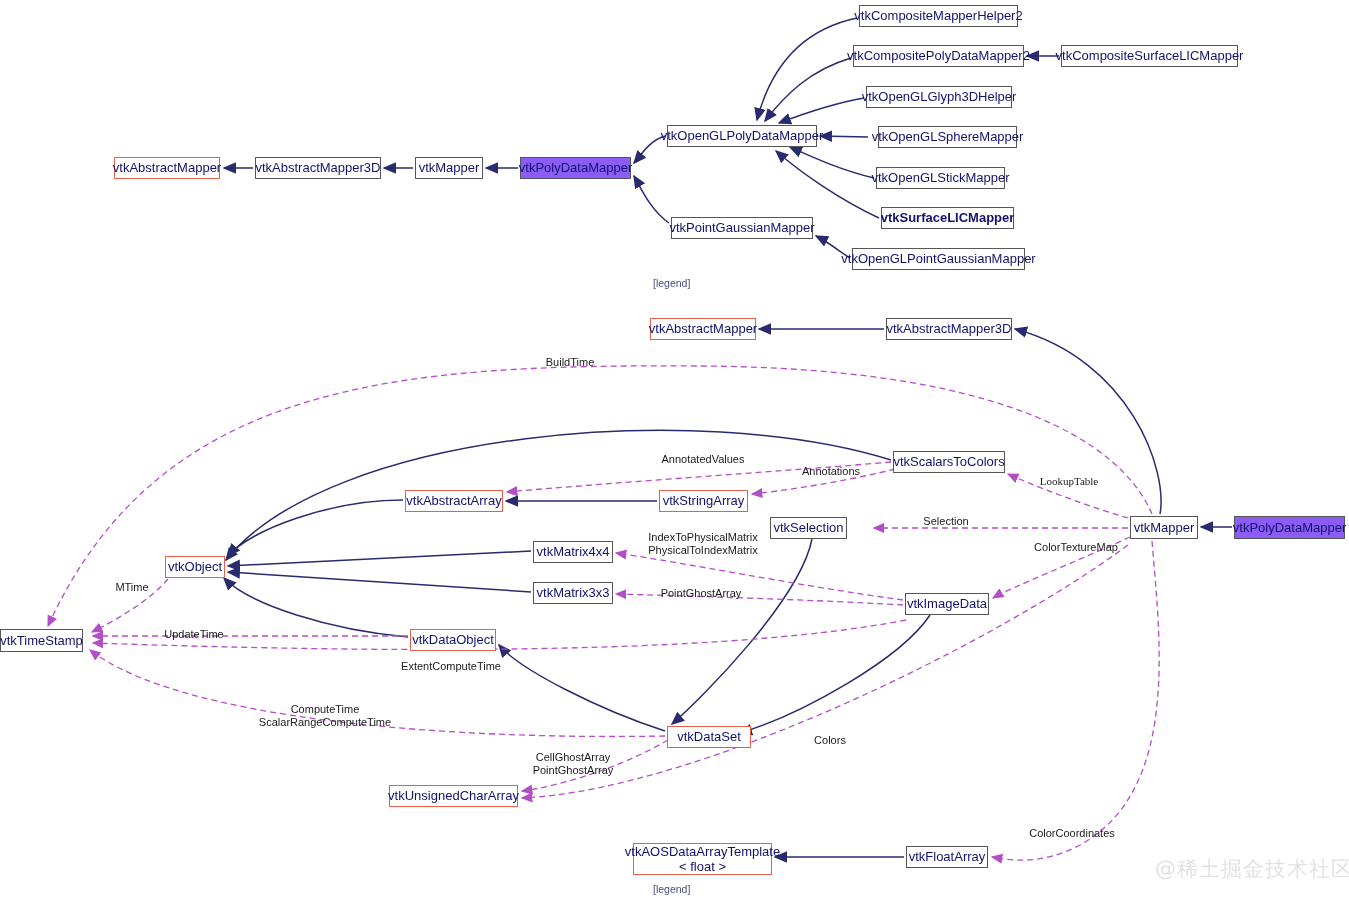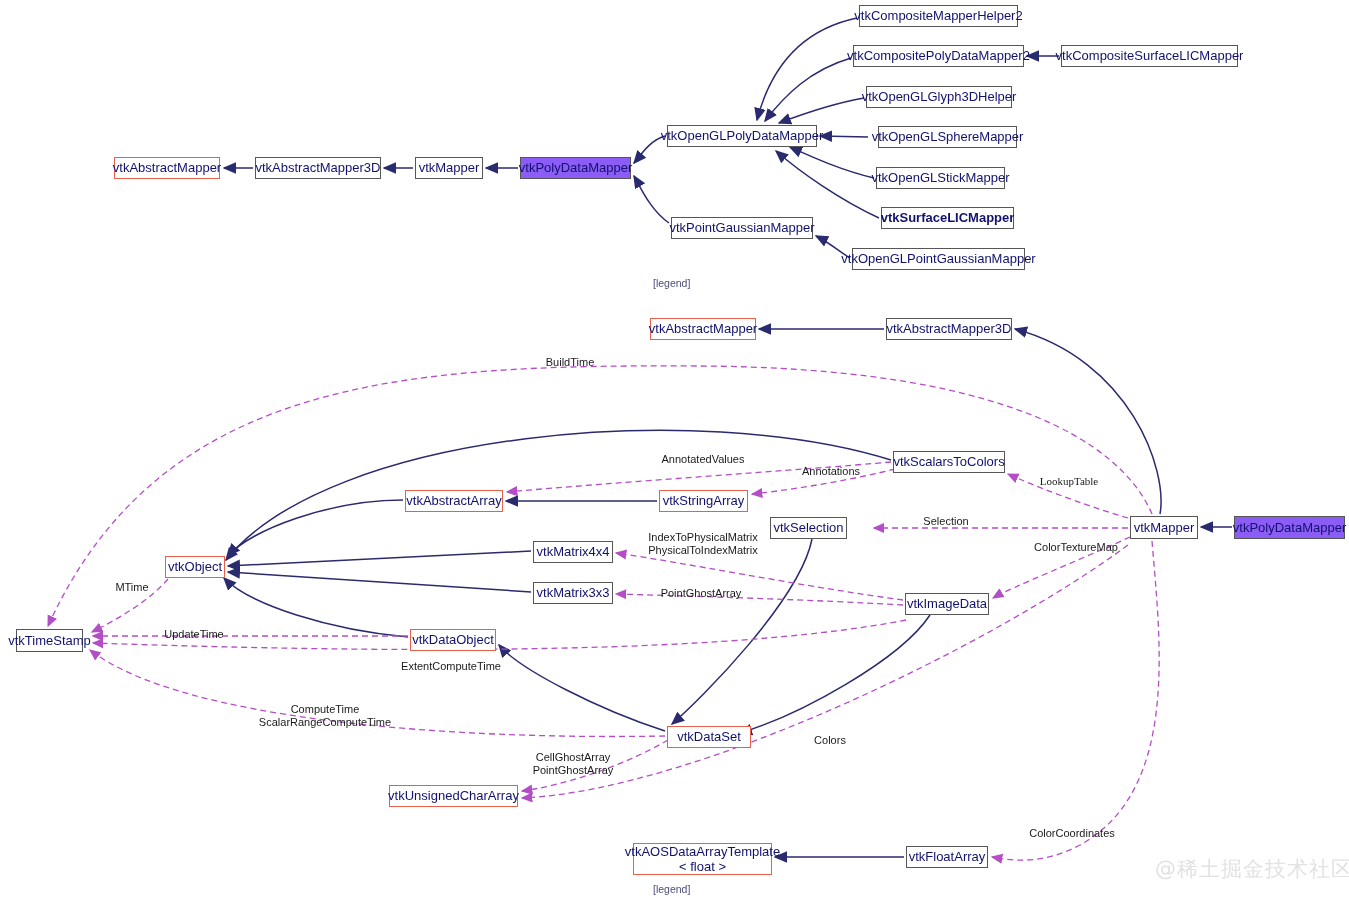--- a/index.html
+++ b/index.html
@@ -142,21 +142,21 @@
     <div class="node b-gray" style="left:893px;top:451px;width:112px;height:22px;">vtkScalarsToColors</div>
     <div class="node b-red" style="left:405px;top:490px;width:98px;height:22px;">vtkAbstractArray</div>
     <div class="node b-red" style="left:659px;top:490px;width:89px;height:22px;">vtkStringArray</div>
     <div class="node b-gray" style="left:770px;top:517px;width:77px;height:22px;">vtkSelection</div>
     <div class="node b-gray" style="left:1130px;top:516px;width:68px;height:23px;">vtkMapper</div>
     <div class="node fill-gray" style="left:1234px;top:516px;width:111px;height:23px;">vtkPolyDataMapper</div>
     <div class="node b-gray" style="left:533px;top:541px;width:80px;height:22px;">vtkMatrix4x4</div>
     <div class="node b-red" style="left:165px;top:556px;width:60px;height:22px;">vtkObject</div>
     <div class="node b-gray" style="left:533px;top:582px;width:80px;height:22px;">vtkMatrix3x3</div>
     <div class="node b-gray" style="left:905px;top:593px;width:84px;height:22px;">vtkImageData</div>
-    <div class="node b-gray" style="left:16px;top:629px;width:67px;height:23px;">vtkTimeStamp</div>
+    <div class="node b-gray" style="left:0;top:629px;width:83px;height:23px;">vtkTimeStamp</div>
     <div class="node b-red" style="left:410px;top:629px;width:86px;height:22px;">vtkDataObject</div>
     <div class="node b-red" style="left:667px;top:726px;width:84px;height:22px;">vtkDataSet</div>
     <div class="node b-red" style="left:389px;top:785px;width:129px;height:22px;">vtkUnsignedCharArray</div>
     <div class="node b-red two-line" style="left:633px;top:843px;width:139px;height:32px;">vtkAOSDataArrayTemplate<br>&lt; float &gt;</div>
     <div class="node b-gray" style="left:906px;top:846px;width:82px;height:22px;">vtkFloatArray</div>
 
     <div class="elabel" style="left:520px;top:356px;width:100px;">BuildTime</div>
     <div class="elabel" style="left:643px;top:453px;width:120px;">AnnotatedValues</div>
     <div class="elabel" style="left:786px;top:465px;width:90px;">Annotations</div>
     <div class="elabel" style="left:1024px;top:475px;width:90px;font-family:Liberation Serif, serif;">LookupTable</div>

